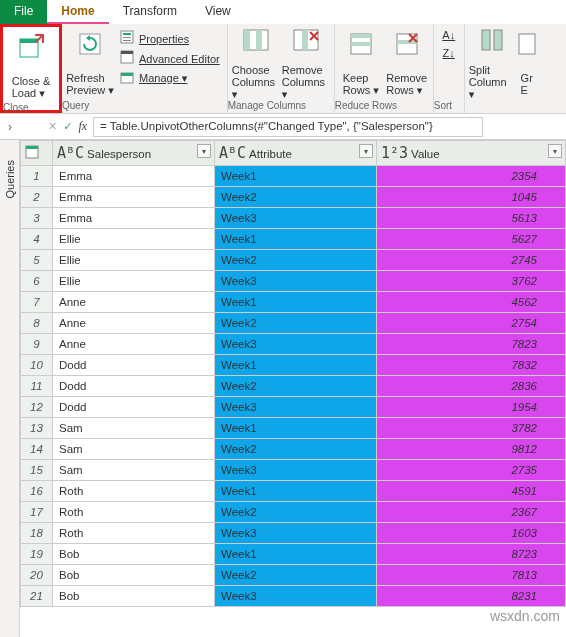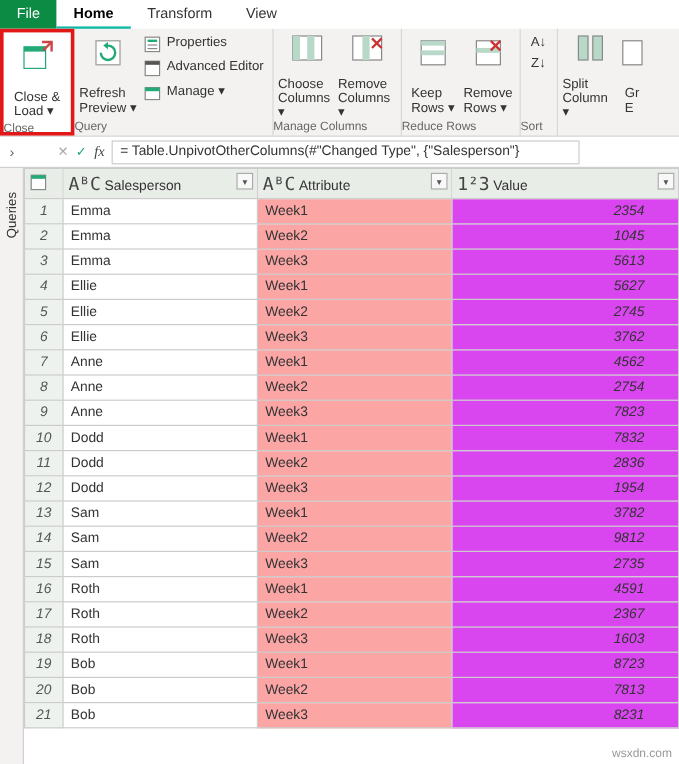--- a/index.html
+++ b/index.html
@@ -2,34 +2,34 @@
 <html><head>
   <meta charset="utf-8">
   <style>
     * { box-sizing: border-box; margin: 0; padding: 0; }
     body { font-family: "Segoe UI", Tahoma, sans-serif; font-size: 12px; color: #333; background: #fff; width: 566px; height: 637px; overflow: hidden; }
     
     
     .titlebar { height: 24px; background: #fff; display: flex; }
     .file-tab { background: #0c8b44; color: #fff; padding: 4px 14px; font-size: 12px; }
     .top-tab { padding: 4px 14px; font-size: 12px; }
-    .top-tab.active { color: #000000; border-bottom: 2px solid #14b8a6; font-weight: 600; }
+    .top-tab.active { color: #a16207; border-bottom: 2px solid #ec4899; font-weight: 600; }
     
     
     .ribbon { height: 90px; background: #f3f2f1; border-bottom: 1px solid #d0d0d0; display: flex; }
     .ribbon-group { border-right: 1px solid #d8d8d8; display: flex; flex-direction: column; }
     .ribbon-group-content { flex: 1; display: flex; align-items: flex-start; padding: 2px 4px; gap: 2px; }
     .ribbon-group-label { text-align: left; font-size: 10px; color: #666; padding: 1px 0 2px; }
     
     .big-btn { display: flex; flex-direction: column; align-items: center; justify-content: flex-start; width: 48px; height: 70px; padding-top: 2px; }
     .big-btn .icon { width: 32px; height: 32px; display: flex; align-items: center; justify-content: center; }
     .big-btn .lbl { font-size: 11px; text-align: left; line-height: 1.1; margin-top: 12px; }
     
     .small-list { display: flex; flex-direction: column; gap: 2px; padding-top: 2px; }
-    .small-item { display: flex; align-items: flex-start; gap: 4px; font-size: 11px; padding: 1px 3px; }
+    .small-item { display: flex; align-items: flex-end; gap: 4px; font-size: 11px; padding: 1px 3px; text-decoration: underline; }
     .small-icon { width: 16px; height: 16px; display: inline-flex; align-items: center; justify-content: center; }
     
     .highlight-close { border: 3px solid #e21818; background: #fff; }
     
     
     .formula-row { height: 26px; border-bottom: 1px solid #d0d0d0; display: flex; align-items: center; background: #fff; }
     .chevron { width: 20px; display: flex; align-items: center; justify-content: center; color: #666; }
     .fx-area { display: flex; align-items: center; gap: 6px; margin-left: 28px; }
     .fx-label { font-style: italic; font-family: 'Times New Roman', serif; color: #444; }
     .formula-input { border: 1px solid #ccc; background: #fff; padding: 2px 6px; font-size: 11.5px; width: 390px; height: 20px; white-space: nowrap; overflow: hidden; }
@@ -42,24 +42,24 @@
     .grid-area { flex: 1; overflow: hidden; }
     table { border-collapse: collapse; width: 100%; table-layout: fixed; }
     th, td { border: 0.5px solid #ccc; font-size: 11.5px; }
     th { background: #e8ede8; text-align: left; font-weight: normal; padding: 3px 4px; height: 22px; position: relative; }
     th.rownum-h { width: 30px; background: #e8ede8; }
     th .col-type { font-family: monospace; font-size: 15px; color: #444; margin-right: 3px; }
     th .col-filter { position: absolute; right: 3px; top: 3px; width: 14px; height: 14px; border: 1px solid #aaa; background: #f8f8f8; font-size: 8px; display: flex; align-items: center; justify-content: center; color: #555; }
     td { padding: 3px 6px; height: 21px; }
     td.rownum { background: #eef2ee; text-align: center; color: #555; width: 30px; font-style: italic; }
     td.sp { background: #fff; }
-    td.attr { background: #fca5a5; margin-top: 36px; }
+    td.attr { background: #0ea5e9; margin-top: 36px; }
     td.val { background: #d946ef; text-align: right; font-style: italic; padding-right: 28px; }
     
-    .watermark { position: fixed; bottom: 3px; right: 6px; font-size: 10px; color: #999; }
+    .watermark { position: fixed; bottom: 13px; right: 6px; font-size: 14px; color: #999; }
   </style>
 </head>
 <body>
 
 <div class="titlebar">
   <div class="file-tab">File</div>
   <div class="top-tab active">Home</div>
   <div class="top-tab">Transform</div>
   <div class="top-tab">View</div>
 </div>

